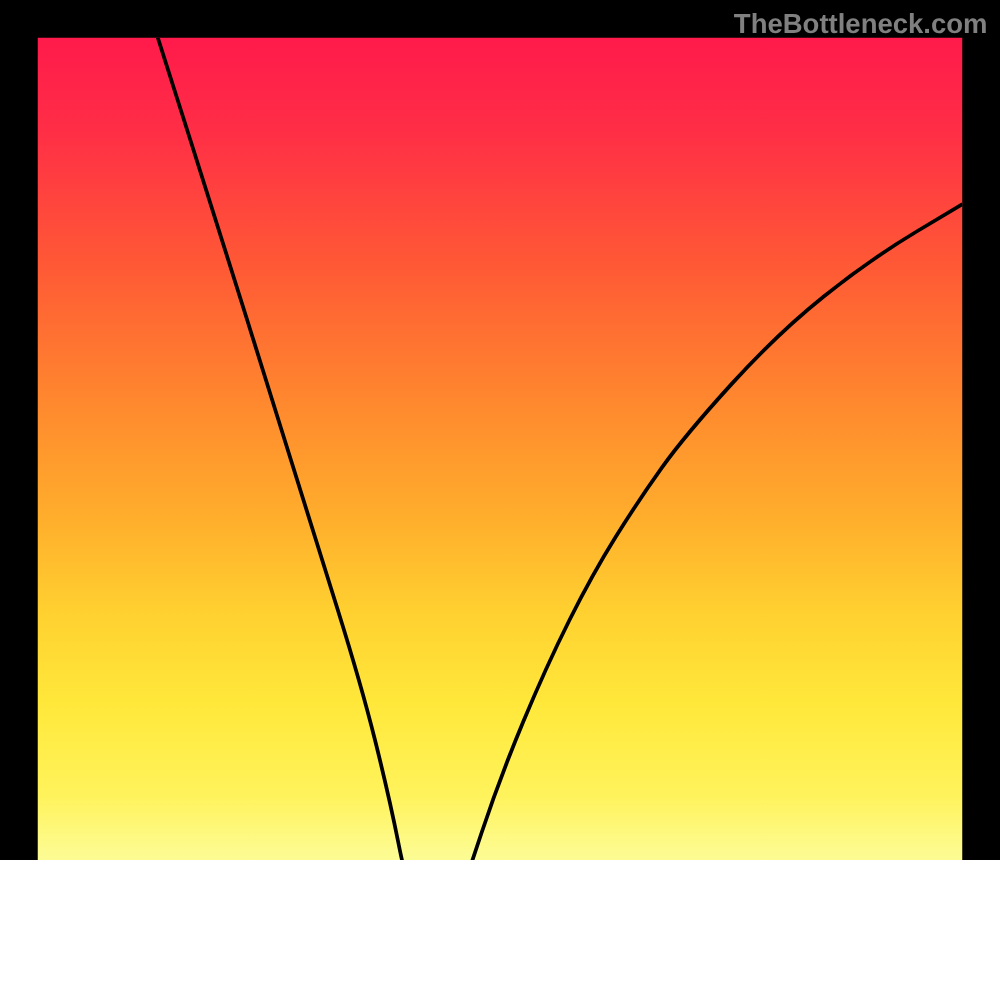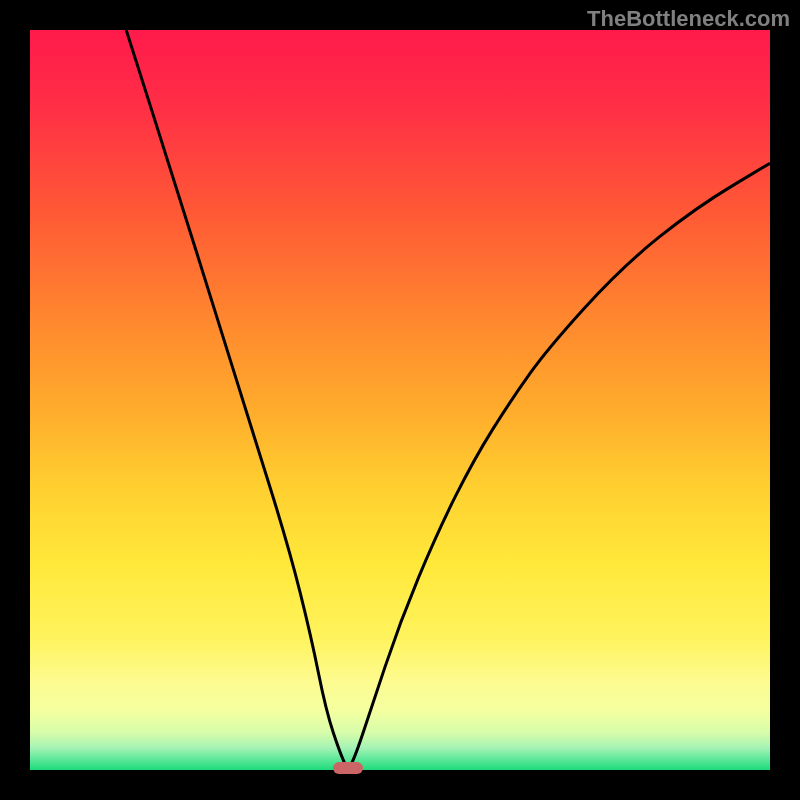--- a/index.html
+++ b/index.html
@@ -3,21 +3,21 @@
 <meta charset="utf-8">
 <style>
   body {
     margin: 0;
     padding: 0;
     background: #fff;
     font-family: Arial, sans-serif;
   }
   .container {
     width: 800px;
-    height: 800px;
+    height: 688px;
     position: relative;
     background: #000;
   }
   .watermark {
     position: absolute;
     top: 6px;
     right: 10px;
     color: #808080;
     font-size: 22px;
     font-weight: bold;

